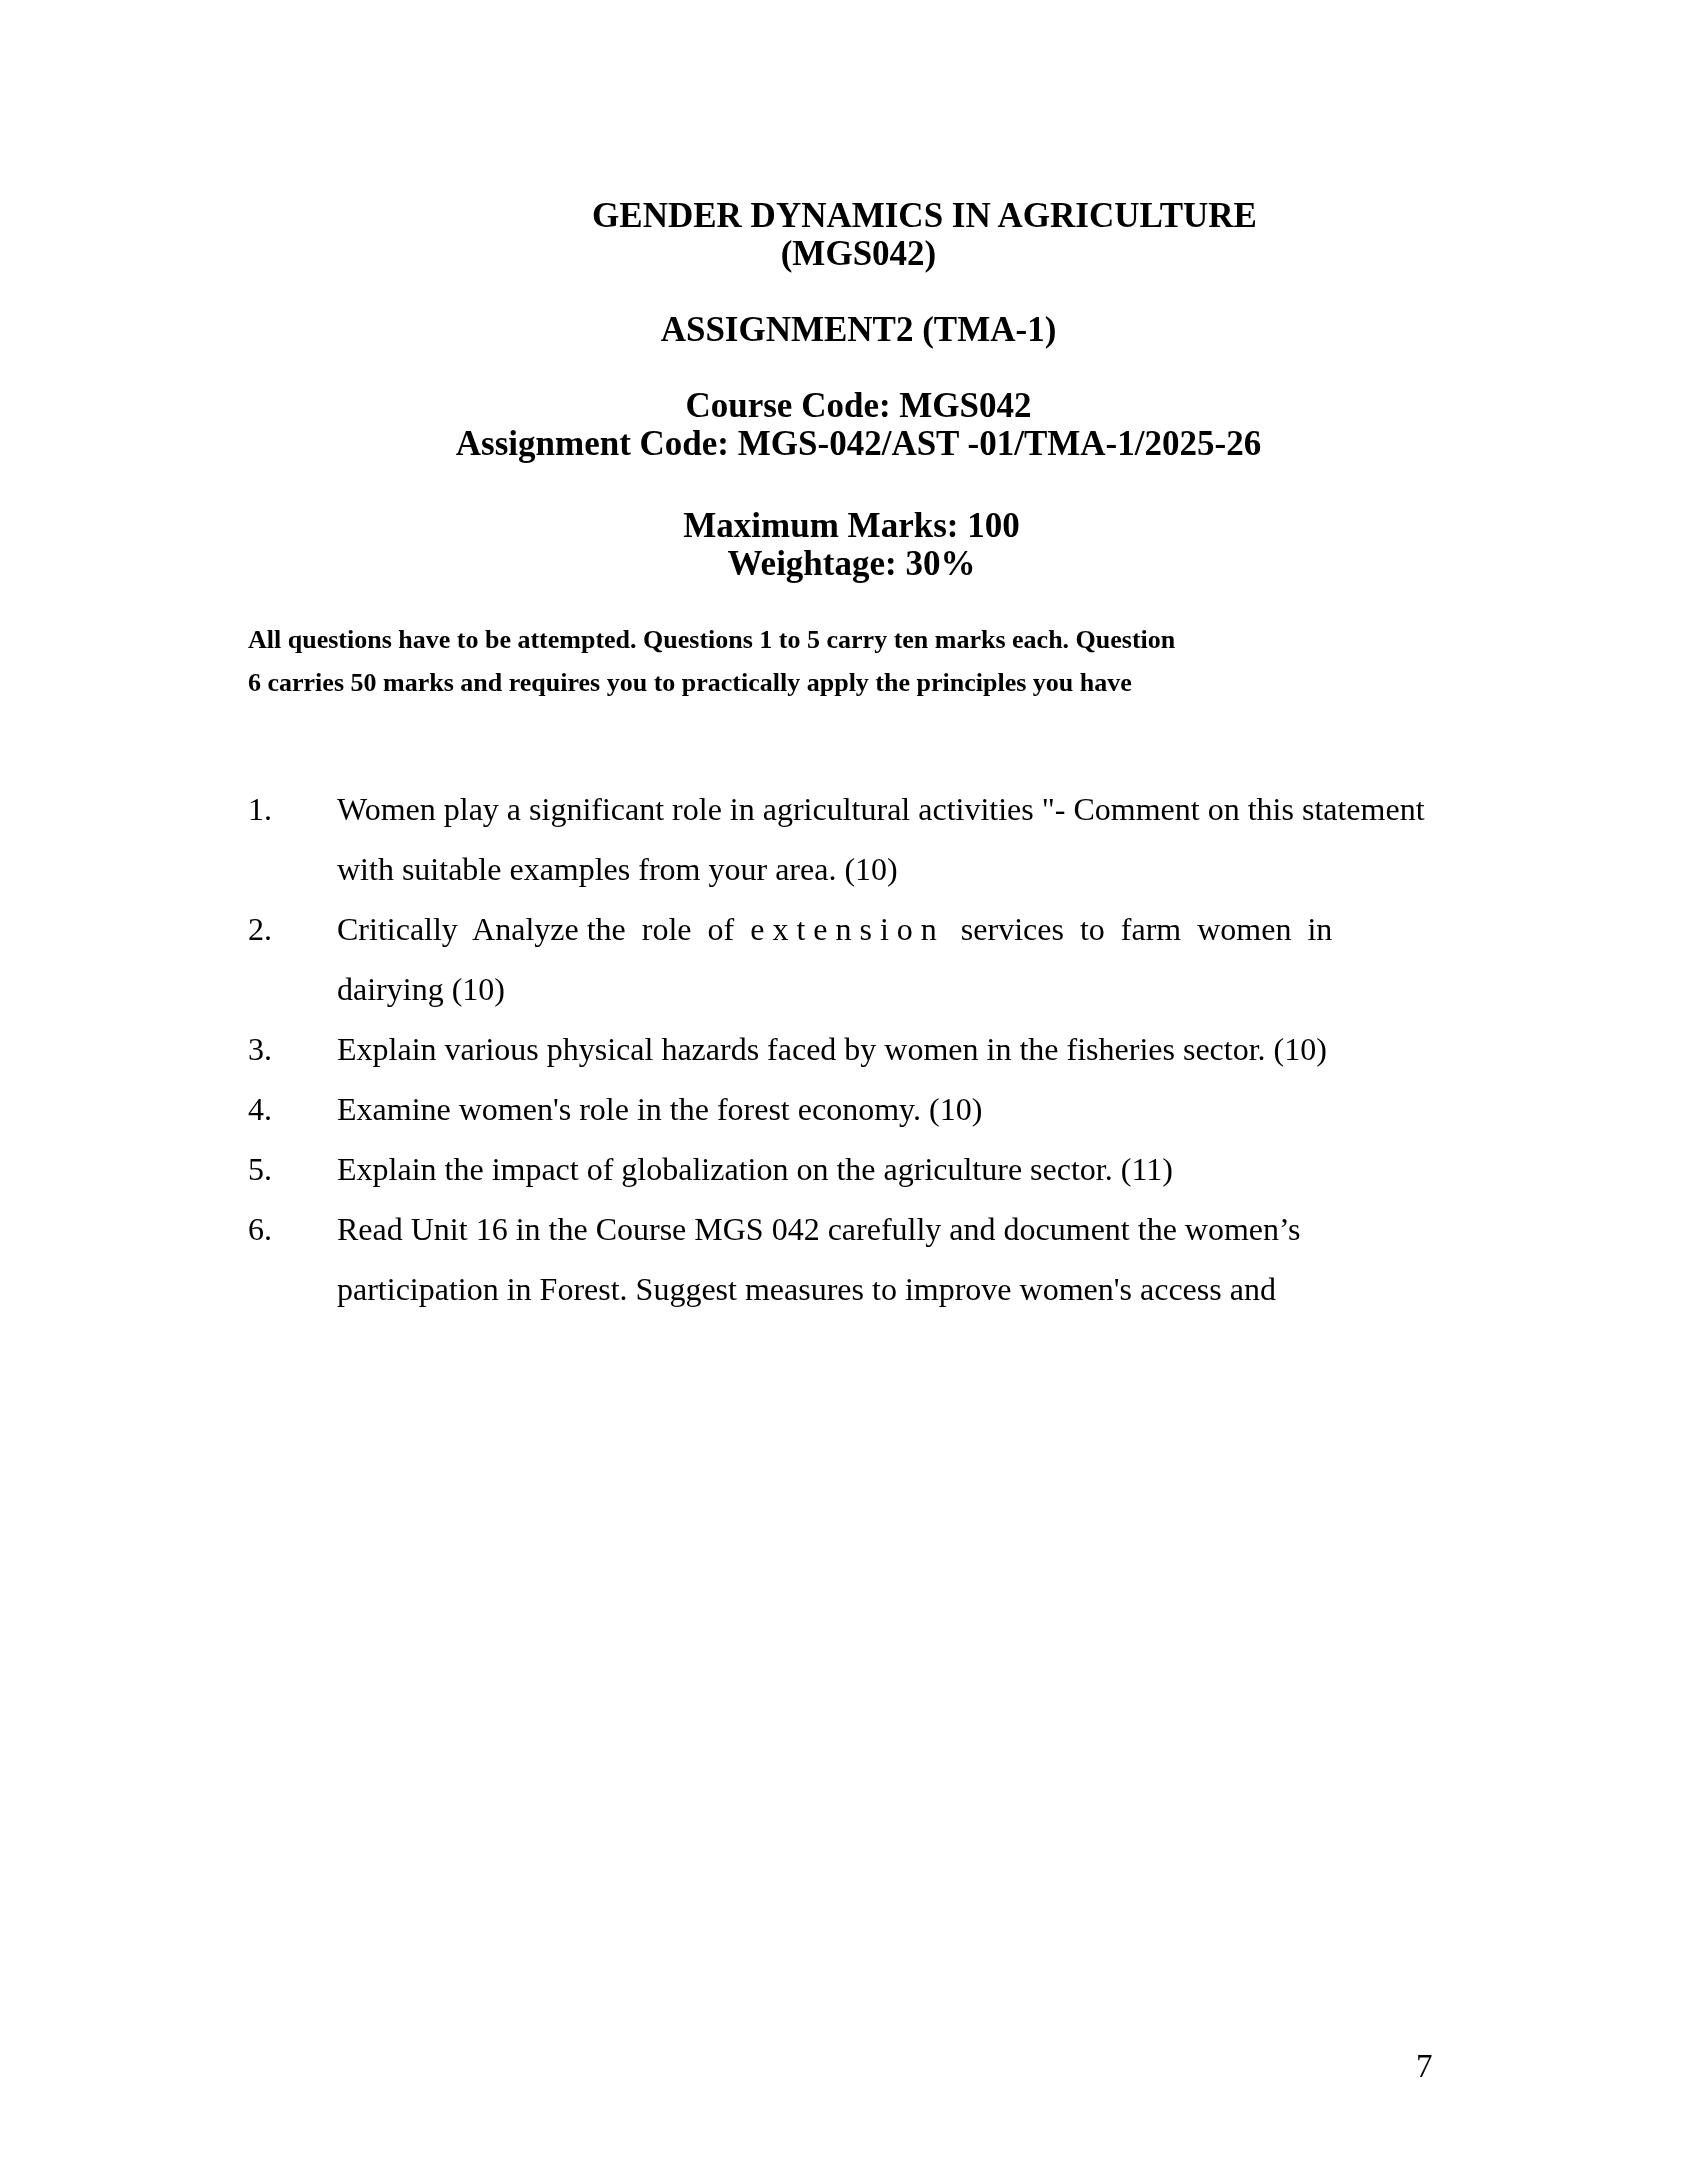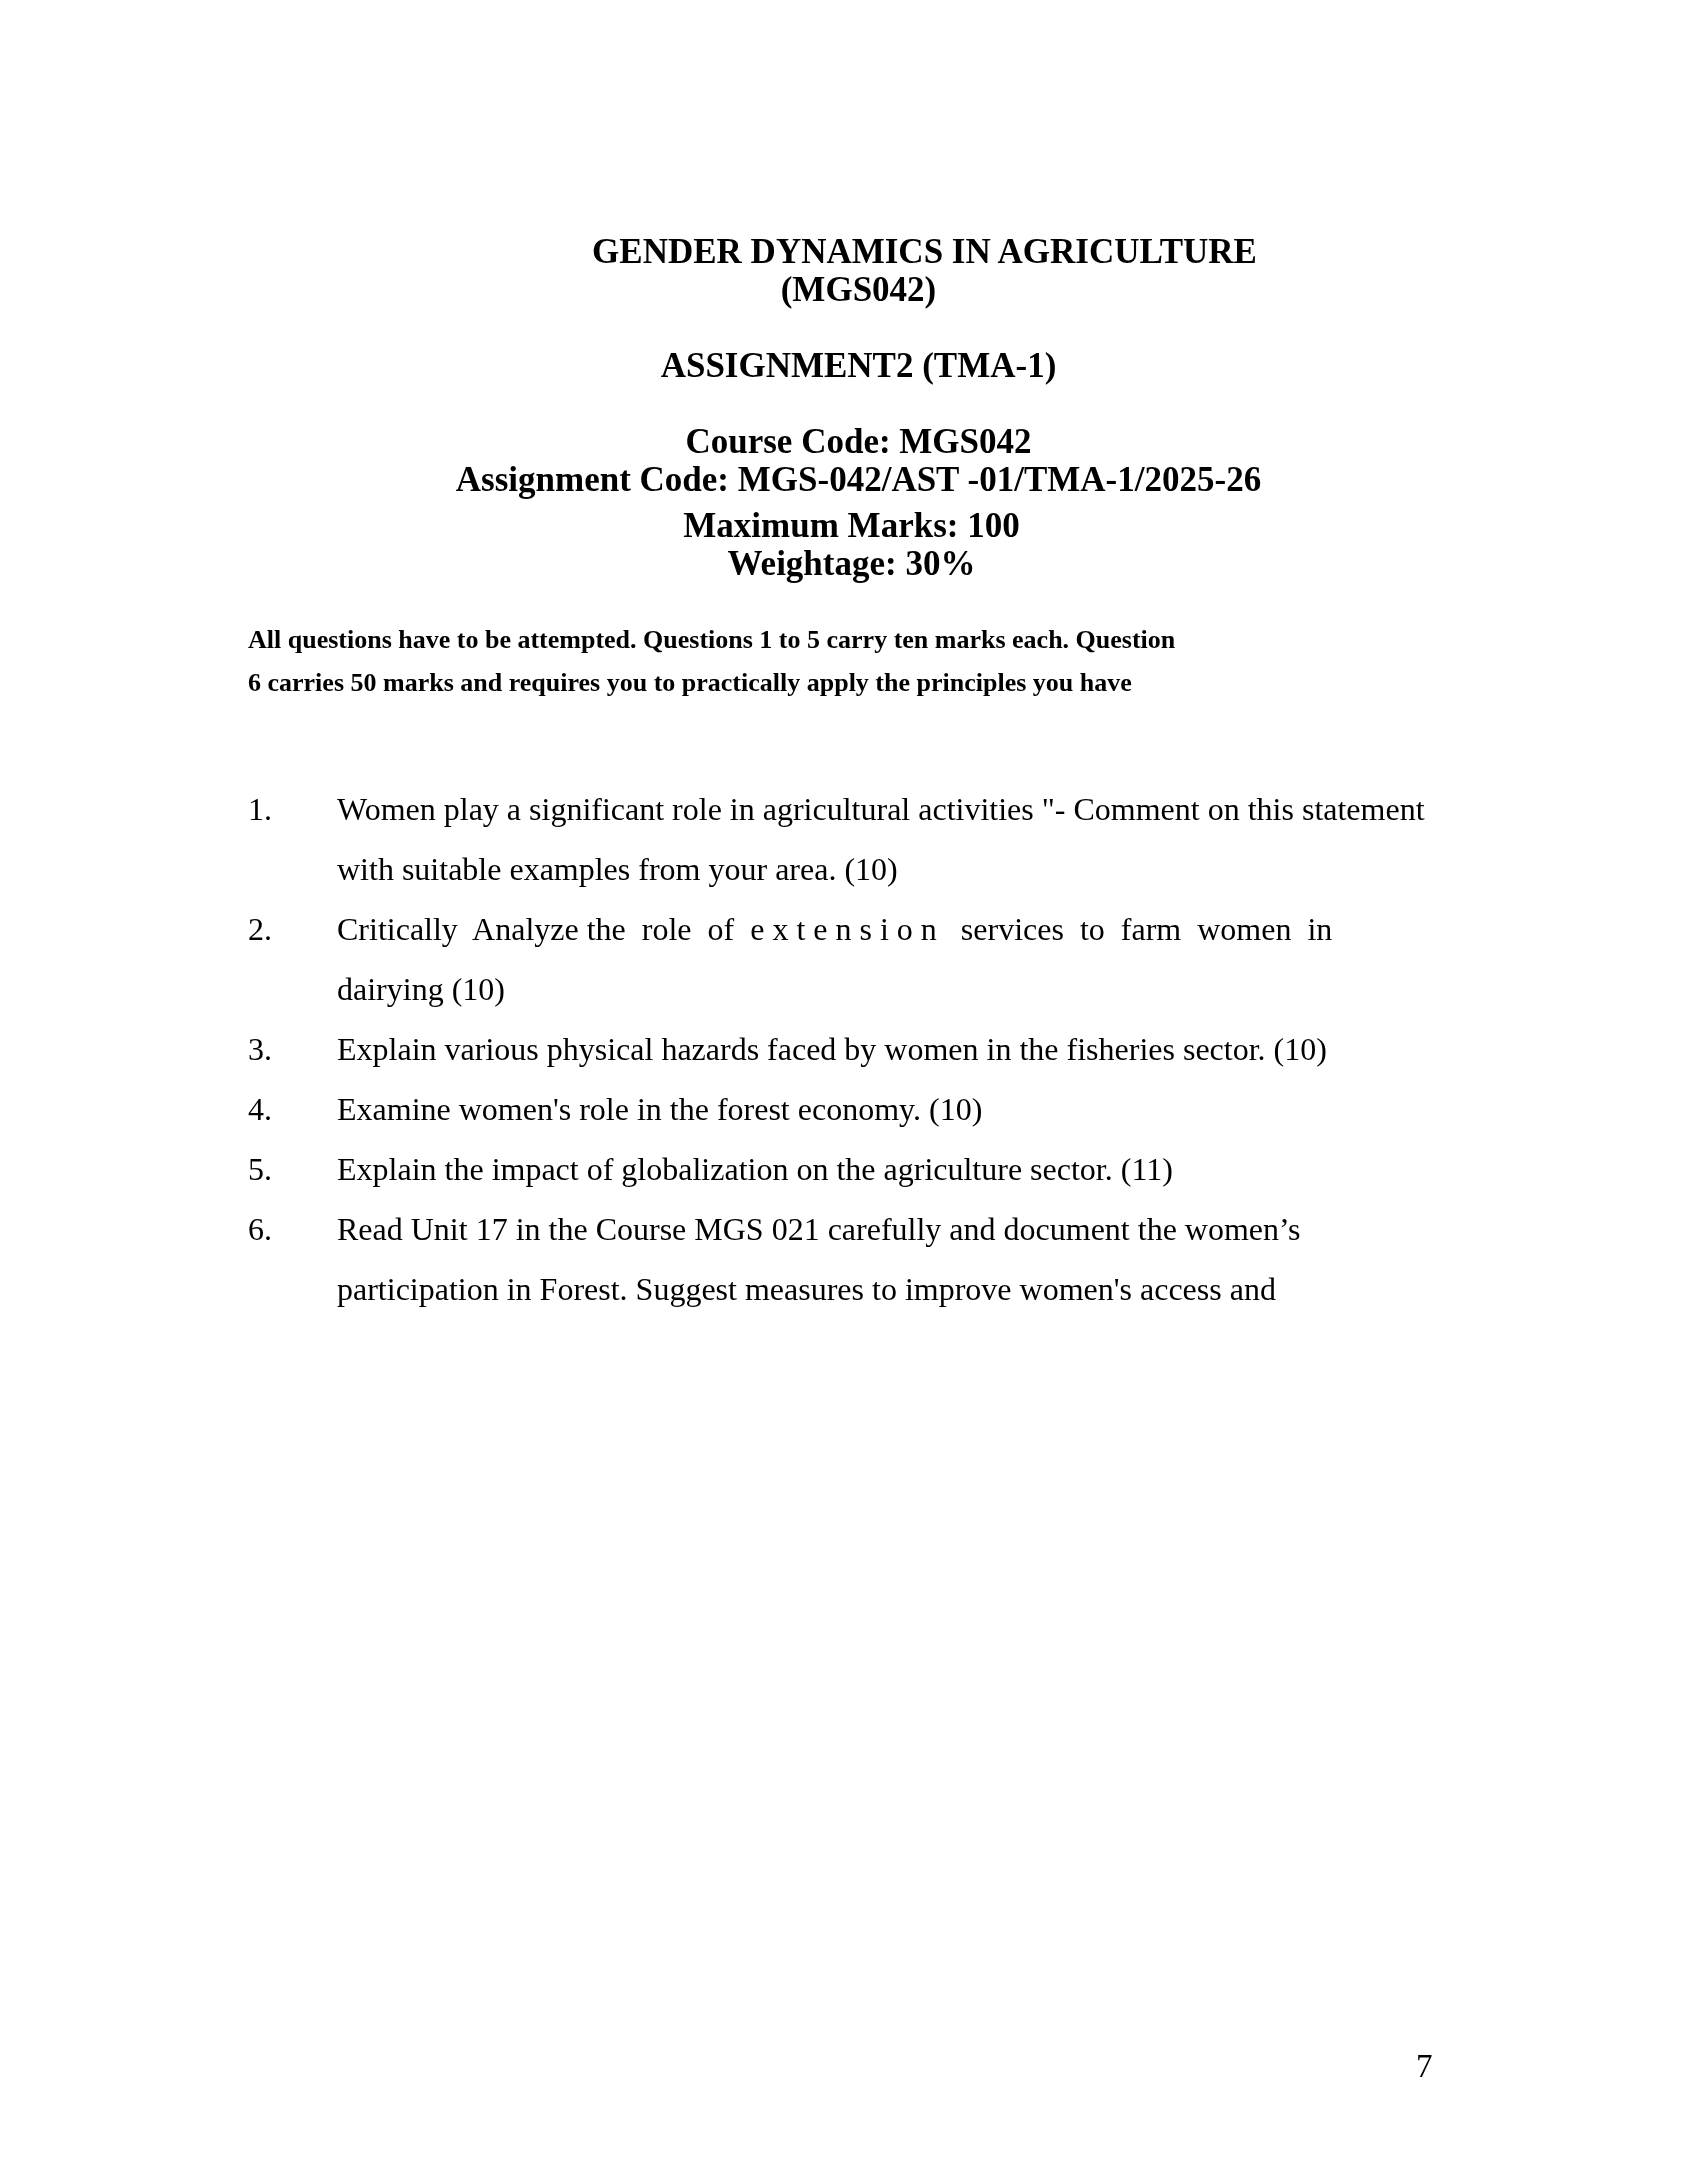--- a/index.html
+++ b/index.html
@@ -15,21 +15,20 @@
   
   .header {
     position: absolute;
     left: 248px;
     top: 197px;
     width: 1221px;
     text-align: center;
     font-weight: 700;
     font-size: 35px;
     line-height: 38px;
-    margin-top: 36px;
   }
   .header .h-line { height: 38px; white-space: pre; }
   .header .title-line { text-indent: 132px; }
   
   .marks {
     position: absolute;
     left: 248px;
     top: 507px;
     width: 1207px;
     text-align: center;
@@ -130,21 +129,21 @@
     <div class="q">
       <div class="q-num">5.</div>
       <div class="q-lines">
         <div class="q-line">Explain the impact of globalization on the agriculture sector. (11)</div>
       </div>
     </div>
 
     <div class="q">
       <div class="q-num">6.</div>
       <div class="q-lines">
-        <div class="q-line">Read Unit 17 in the Course MGS 021 carefully and document the women’s</div>
+        <div class="q-line">Read Unit 16 in the Course MGS 042 carefully and document the women’s</div>
         <div class="q-line">participation in Forest. Suggest measures to improve women's access and</div>
       </div>
     </div>
 
   </div>
 
   <div class="page-num">7</div>
 
 </div>
 

